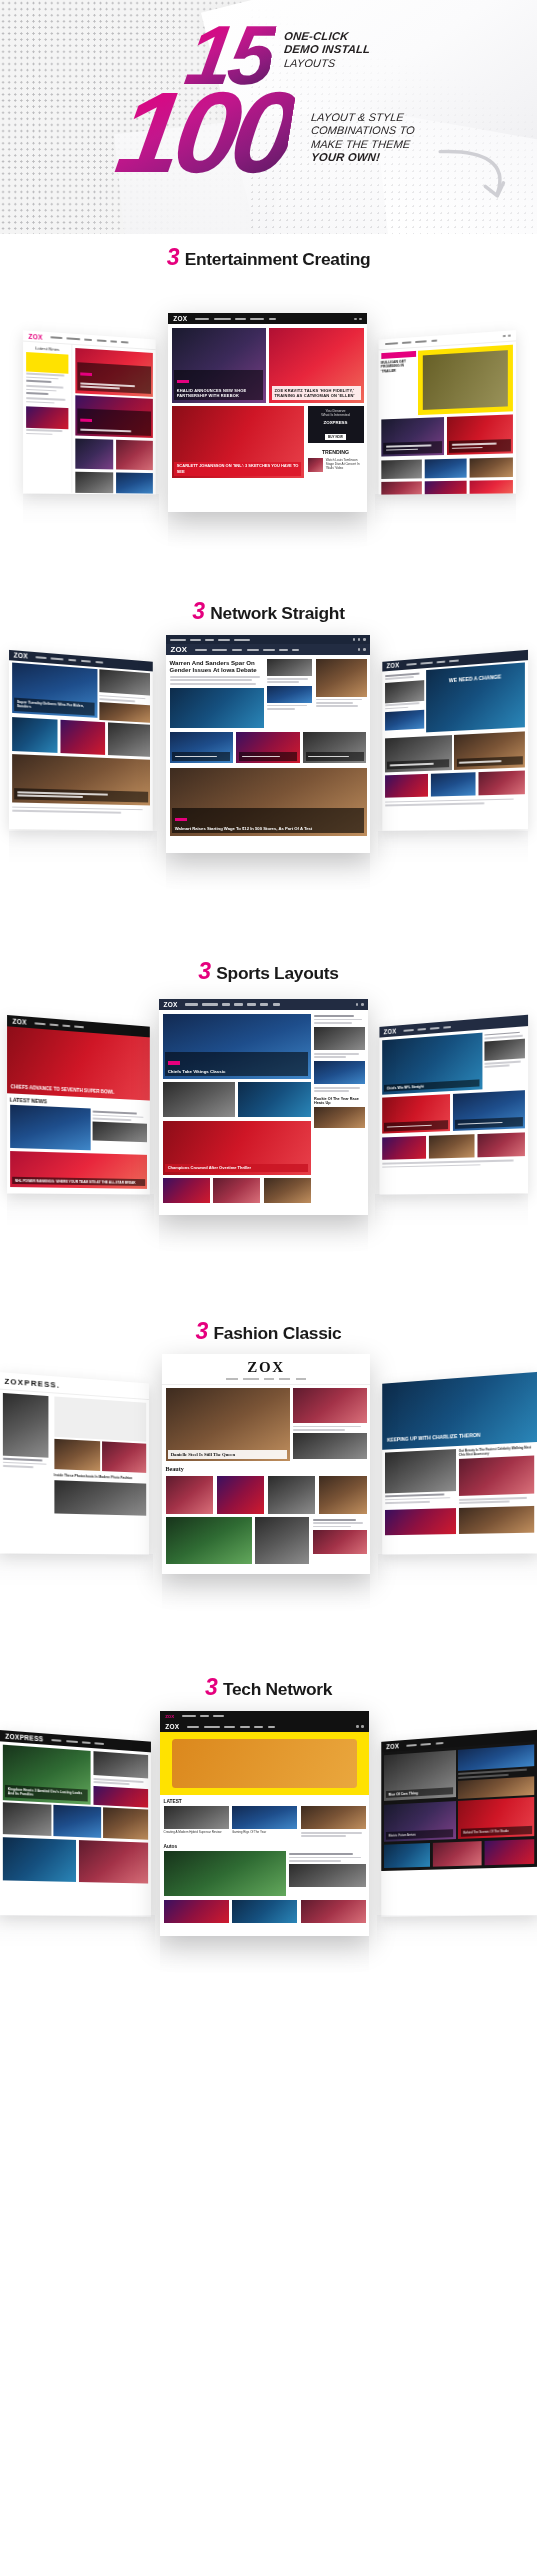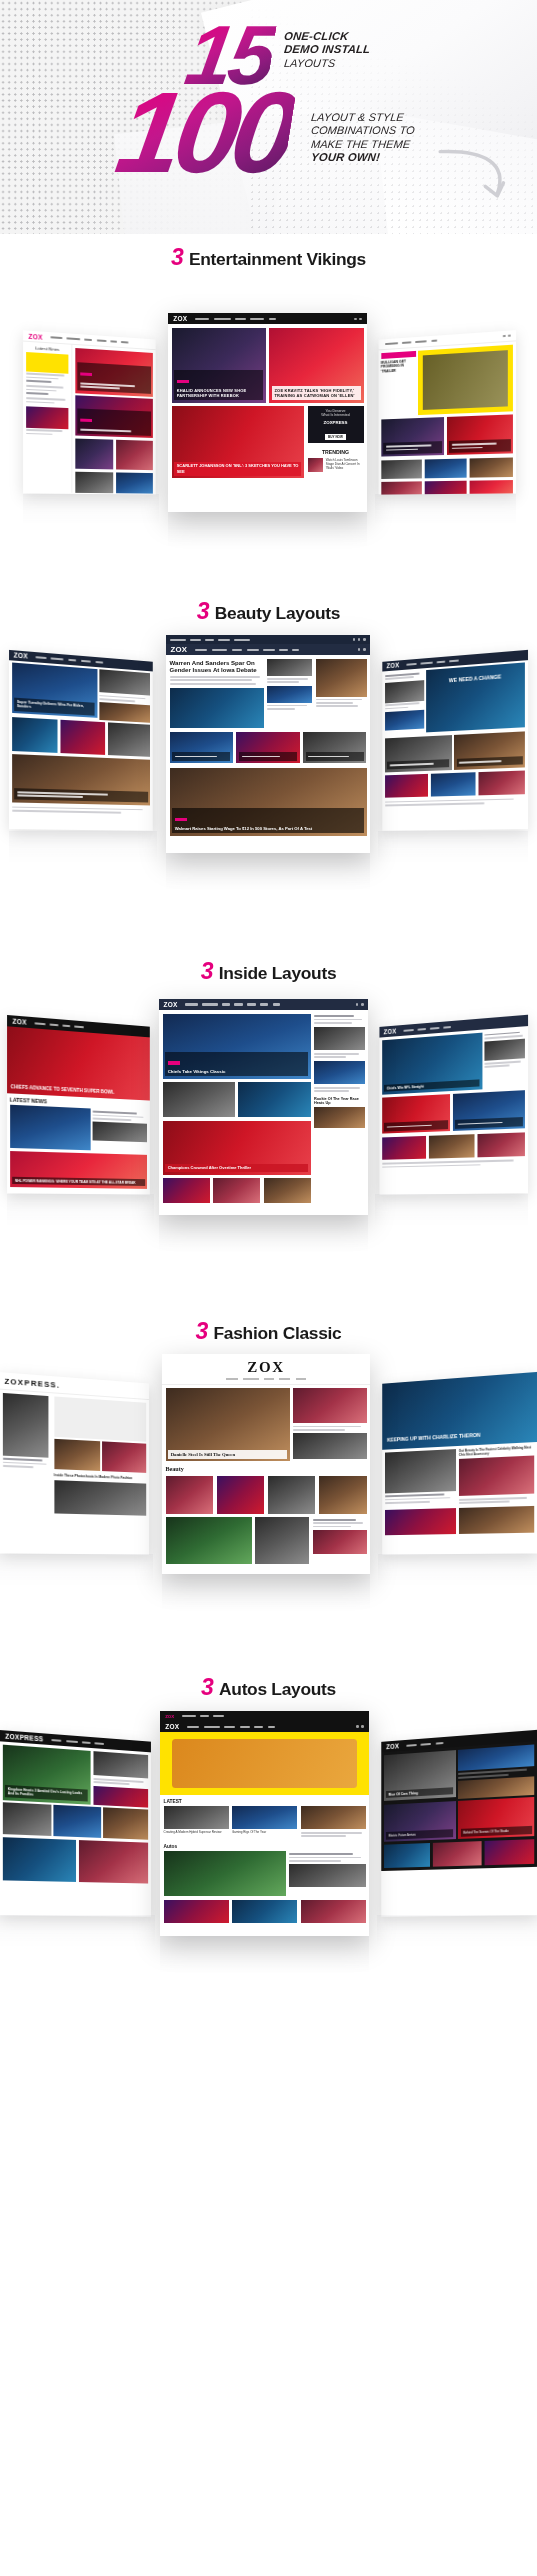--- a/index.html
+++ b/index.html
@@ -209,21 +209,21 @@
     </div>
 
     <svg class="curve-arrow" width="78" height="61" viewBox="0 0 90 70">
       <path d="M6 4 C 58 2, 84 18, 72 52" stroke="#cfcfd4" stroke-width="4" fill="none" stroke-linecap="round"></path>
       <path d="M58 44 L72 55 L79 40" stroke="#cfcfd4" stroke-width="4" fill="none" stroke-linecap="round" stroke-linejoin="round"></path>
     </svg>
   </div>
 
   <div class="sec-head" style="margin-top:12.2px;">
     <span class="num">3</span>
-    <span class="txt">Entertainment Vikings</span>
+    <span class="txt">Entertainment Creating</span>
   </div>
 
   <div class="stage" style="height:249px;">
 
     <div class="mock side" style="left:23px; top:66px; width:136px; height:159px; transform:perspective(610px) rotateY(13deg) skewY(2.2deg);">
       <div class="nav-light">
         <span class="logo-p">ZOX</span>
         <span class="menu dark">
           <i style="width:11.3px"></i>
             <i style="width:14px"></i>
@@ -373,21 +373,21 @@
       </div>
     </div>
 
     <div class="reflect" style="left:168px; top:242px; width:199px; height:37px; background:linear-gradient(to bottom, rgba(120,120,130,.45), rgba(255,255,255,0));"></div>
     <div class="reflect" style="left:23px; top:225px; width:136px; height:31px; background:linear-gradient(to bottom, rgba(120,120,130,.35), rgba(255,255,255,0));"></div>
     <div class="reflect" style="left:375px; top:225px; width:141px; height:31px; background:linear-gradient(to bottom, rgba(120,120,130,.35), rgba(255,255,255,0));"></div>
   </div>
 
   <div class="sec-head" style="margin-top:82px;">
     <span class="num">3</span>
-    <span class="txt">Beauty Layouts</span>
+    <span class="txt">Network Straight</span>
   </div>
 
   <div class="stage" style="height:253px;">
 
     <div class="mock side" style="left:8.7px; top:33px; width:148px; height:174px; transform:perspective(610px) rotateY(14deg) skewY(2.6deg);">
       <div class="nav-navy">
           <span class="logo-w">ZOX</span>
         <span class="menu">
             <i style="width:10.5px"></i>
             <i style="width:13px"></i>
@@ -553,21 +553,21 @@
       </div>
     </div>
 
     <div class="reflect" style="left:166px; top:230px; width:204px; height:38px; background:linear-gradient(to bottom, rgba(120,120,130,.45), rgba(255,255,255,0));"></div>
     <div class="reflect" style="left:8.7px; top:208px; width:148px; height:33px; background:linear-gradient(to bottom, rgba(120,120,130,.35), rgba(255,255,255,0));"></div>
     <div class="reflect" style="left:378px; top:208px; width:150px; height:33px; background:linear-gradient(to bottom, rgba(120,120,130,.35), rgba(255,255,255,0));"></div>
   </div>
 
   <div class="sec-head" style="margin-top:84px;">
     <span class="num">3</span>
-    <span class="txt">Inside Layouts</span>
+    <span class="txt">Sports Layouts</span>
   </div>
 
   <div class="stage" style="height:255px;">
 
     <div class="mock side" style="left:7px; top:38px; width:147px; height:173px; transform:perspective(610px) rotateY(14deg) skewY(2.6deg);">
       <div class="nav-dark">
           <span class="logo-w">ZOX</span>
         <span class="menu">
             <i style="width:10.5px"></i>
             <i style="width:8.7px"></i>
@@ -803,21 +803,21 @@
       </div>
     </div>
 
     <div class="reflect" style="left:162px; top:230px; width:208px; height:38px; background:linear-gradient(to bottom, rgba(120,120,130,.45), rgba(255,255,255,0));"></div>
     <div class="reflect" style="left:0px; top:211px; width:153px; height:33px; background:linear-gradient(to bottom, rgba(120,120,130,.35), rgba(255,255,255,0));"></div>
     <div class="reflect" style="left:378px; top:211px; width:159px; height:33px; background:linear-gradient(to bottom, rgba(120,120,130,.35), rgba(255,255,255,0));"></div>
   </div>
 
   <div class="sec-head" style="margin-top:80px;">
     <span class="num">3</span>
-    <span class="txt">Autos Layouts</span>
+    <span class="txt">Tech Network</span>
   </div>
 
   <div class="stage" style="height:262px;">
 
     <div class="mock side" style="left:0px; top:37px; width:155px; height:180px; transform:perspective(610px) rotateY(13deg) skewY(2.4deg);">
       <div class="nav-dark">
           <span class="logo-w">ZOXPRESS</span>
         <span class="menu">
             <i style="width:10.5px"></i>
             <i style="width:12.2px"></i>

